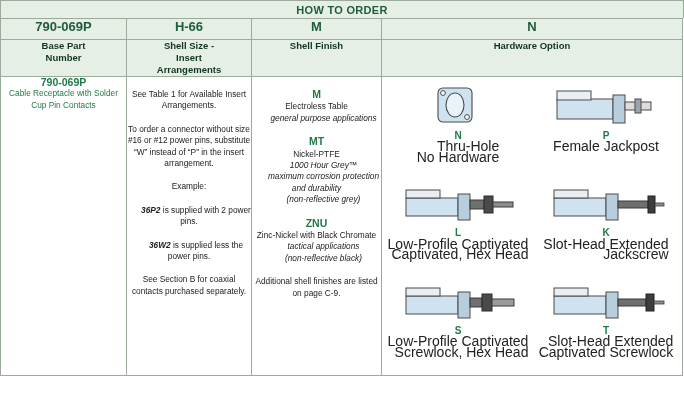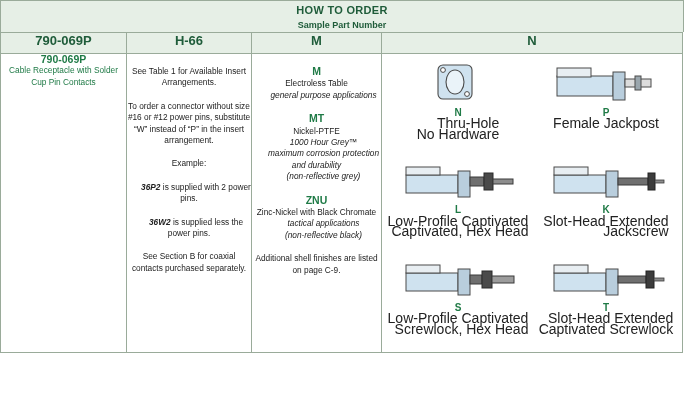--- a/index.html
+++ b/index.html
@@ -111,38 +111,54 @@
     text-align:right;
     color:#222;
   }
 </style>
 </head>
 <body>
 
 <div class="page">
 
   <div class="title-bar">HOW TO ORDER</div>
-  <div class="subtitle-bar">Sample Part Number</div>
 
   <table class="grid">
     <colgroup>
       <col style="width:126px">
       <col style="width:125px">
       <col style="width:130px">
       <col style="width:301px">
     </colgroup>
 
     <tbody>
         <tr class="codes">
       <td>790-069P</td>
       <td>H-66</td>
       <td>M</td>
       <td>N</td>
     </tr>
 
+    <tr class="heads">
+      <td>
+        <span>Base Part</span><br>
+        <span>Number</span>
+      </td>
+      <td>
+        <span>Shell Size -</span><br>
+        <span>Insert</span><br>
+        <span>Arrangements</span>
+      </td>
+      <td>
+        <span>Shell Finish</span>
+      </td>
+      <td>
+        <span>Hardware Option</span>
+      </td>
+    </tr>
 
     <tr class="body">
 
       <td class="col1">
         <div class="code-big">790-069P</div>
         <div class="green">Cable Receptacle with Solder Cup Pin Contacts</div>
       </td>
 
       <td class="col2">
         <p>See Table 1 for Available Insert Arrangements.</p>

